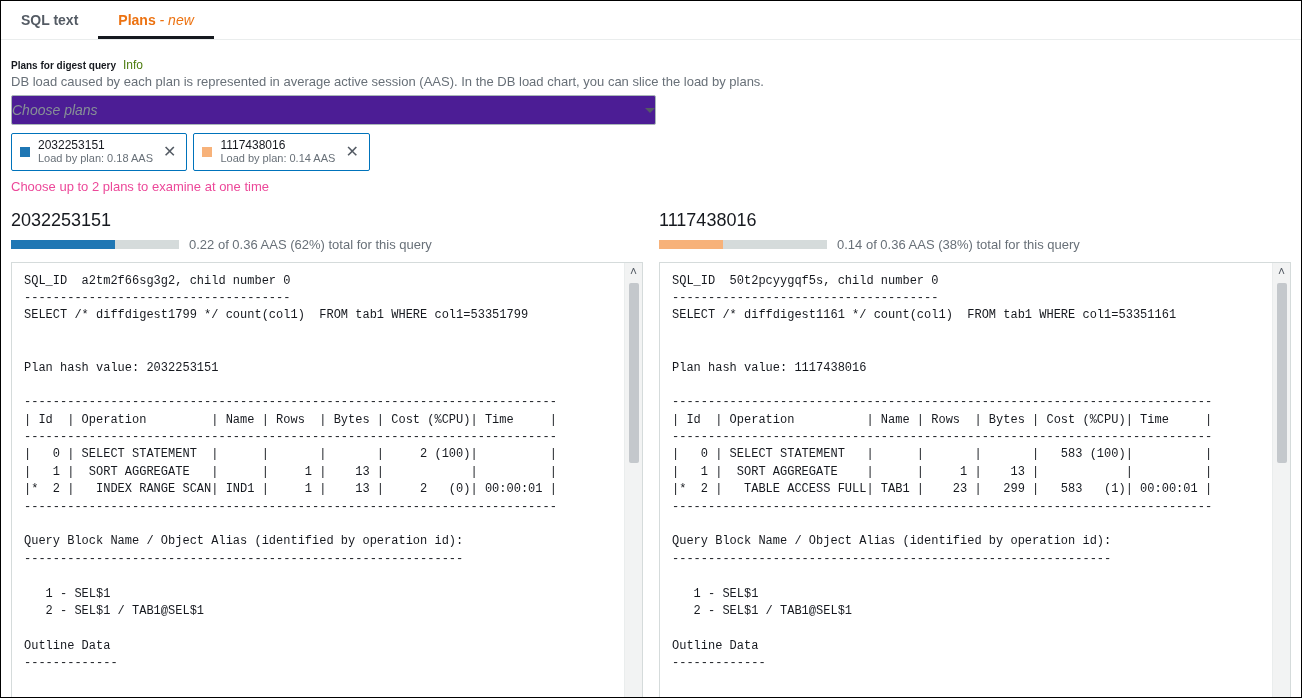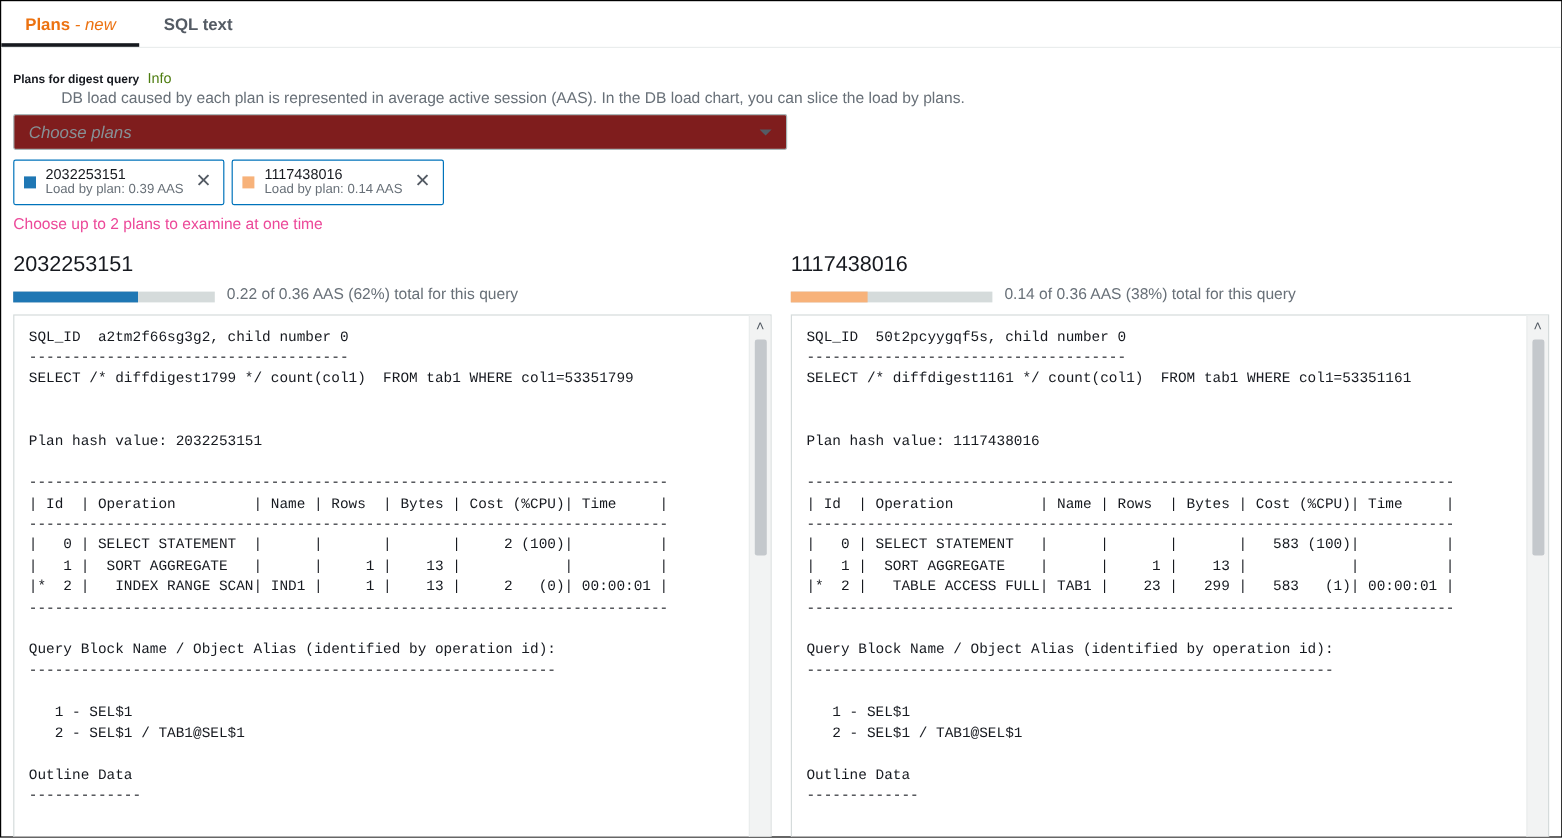--- a/index.html
+++ b/index.html
@@ -44,34 +44,33 @@
     color: #4d7c0f;
     font-size: 12px;
     font-weight: 400;
     margin-left: 3px;
     cursor: pointer;
   }
   .desc {
     color: #687078;
     font-size: 13px;
     margin-top: 2px;
-    margin-left: 40px;
   }
   .select-wrap {
     margin-top: 6px;
     position: relative;
     width: 645px;
   }
   .select {
     border: 1px solid #aab7b8;
     border-radius: 2px;
-    padding: 6px 12px;
+    padding: 6px 0;
     color: #879196;
     font-style: italic;
-    background: #7f1d1d;
+    background: #4c1d95;
     display: flex;
     justify-content: space-between;
     align-items: center;
     cursor: pointer;
   }
   .caret-down {
     width: 0; height: 0;
     border-left: 5px solid transparent;
     border-right: 5px solid transparent;
     border-top: 5px solid #545b64;
@@ -96,21 +95,21 @@
     font-size: 16px;
     cursor: pointer;
     padding: 0 2px;
     font-weight: 300;
     line-height: 1;
   }
   .hint { color: #ec4899; font-size: 13px; margin-top: 8px; }
   .plans-row { display: flex; gap: 16px; margin-top: 16px; }
   .plan-col { flex: 1; min-width: 0; }
   .plan-id { font-size: 18px; font-weight: 400; color: #16191f; margin-bottom: 6px; }
-  .load-bar-row { display: flex; align-items: flex-end; gap: 10px; margin-bottom: 10px; }
+  .load-bar-row { display: flex; align-items: center; gap: 10px; margin-bottom: 10px; }
   .load-bar { width: 168px; height: 9px; background: #d5dbdb; position: relative; }
   .load-fill-blue { height: 100%; background: #1f77b4; }
   .load-fill-orange { height: 100%; background: #f7b27a; }
   .load-text { color: #687078; font-size: 13px; }
   .codebox {
     border: 1px solid #d5dbdb;
     height: 518px;
     background: #fff;
     position: relative;
     display: flex;
@@ -166,24 +165,24 @@
     display: inline-flex;
     align-items: center;
     gap: 6px;
   }
   .icon-svg { width: 14px; height: 14px; }
 </style>
 </head>
 <body>
 
 <div class="tabs">
+  <div class="tab">SQL text</div>
   <div class="tab active">
     <span>Plans</span><span class="newtag"> - new</span>
   </div>
-  <div class="tab">SQL text</div>
 </div>
 
 <div class="content">
 
   <div>
     <span class="section-title">Plans for digest query</span>
     <span class="info-link">Info</span>
   </div>
   <div class="desc">DB load caused by each plan is represented in average active session (AAS). In the DB load chart, you can slice the load by plans.</div>
 
@@ -192,21 +191,21 @@
       <span>Choose plans</span>
       <span class="caret-down"></span>
     </div>
   </div>
 
   <div class="chips">
     <div class="chip">
       <span class="chip-swatch-blue"></span>
       <span class="chip-text">
         <div class="chip-main">2032253151</div>
-        <div class="chip-sub">Load by plan: 0.39 AAS</div>
+        <div class="chip-sub">Load by plan: 0.18 AAS</div>
       </span>
       <span class="chip-x">✕</span>
     </div>
     <div class="chip">
       <span class="chip-swatch-orange"></span>
       <span class="chip-text">
         <div class="chip-main">1117438016</div>
         <div class="chip-sub">Load by plan: 0.14 AAS</div>
       </span>
       <span class="chip-x">✕</span>

